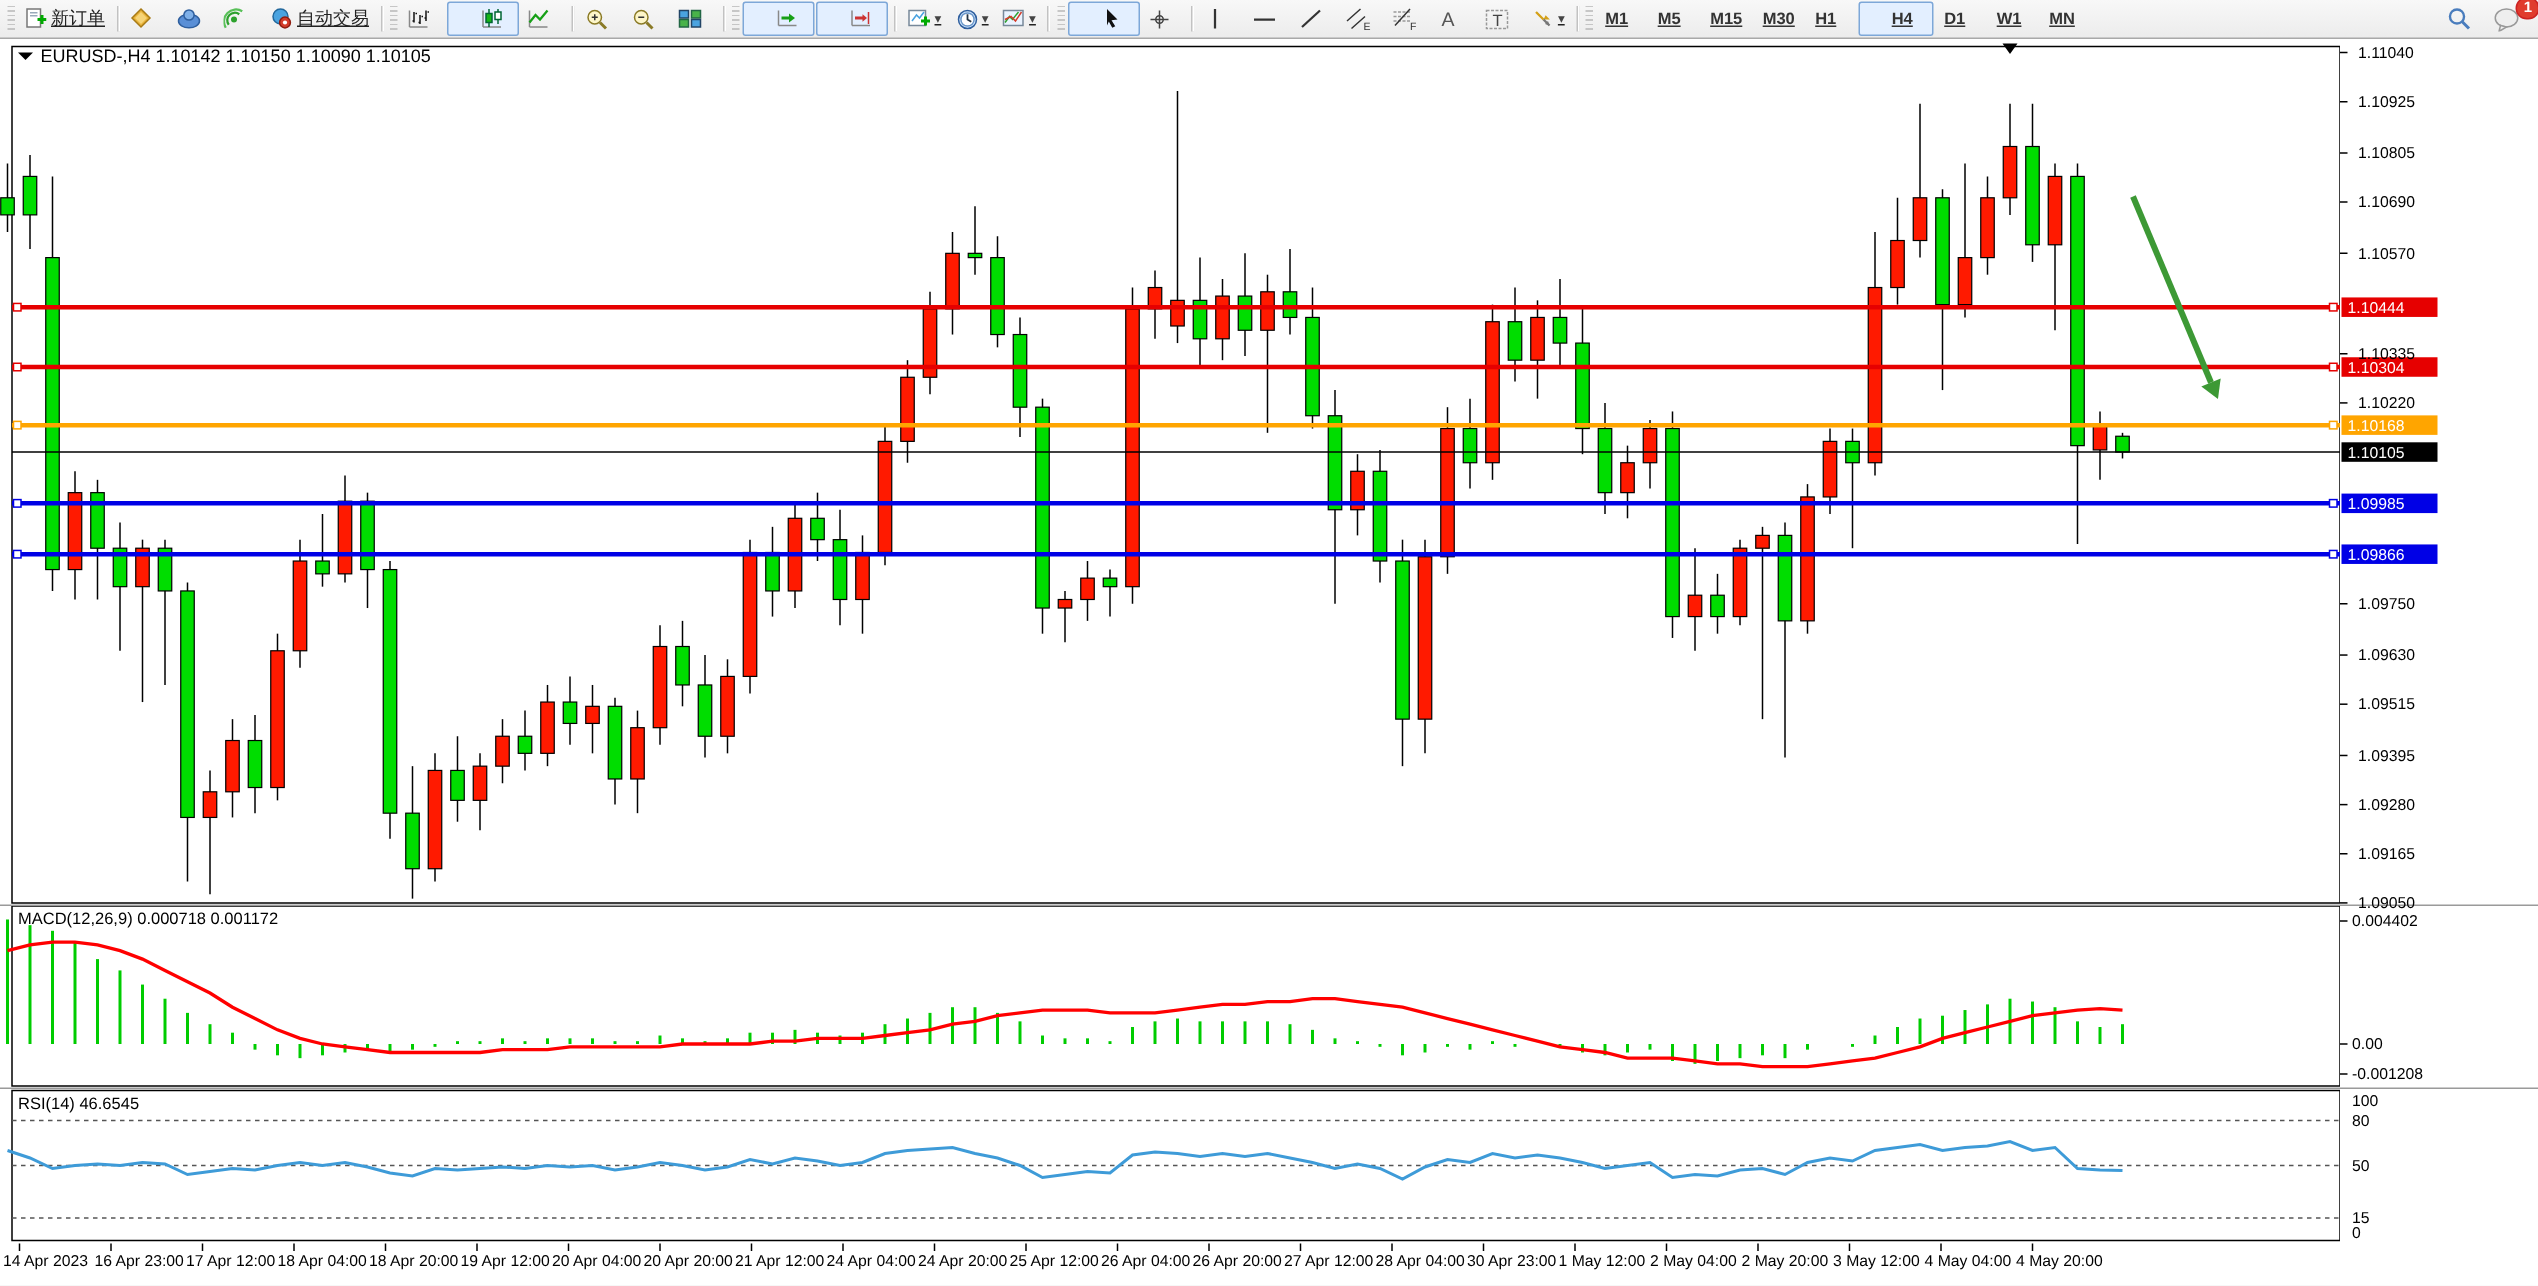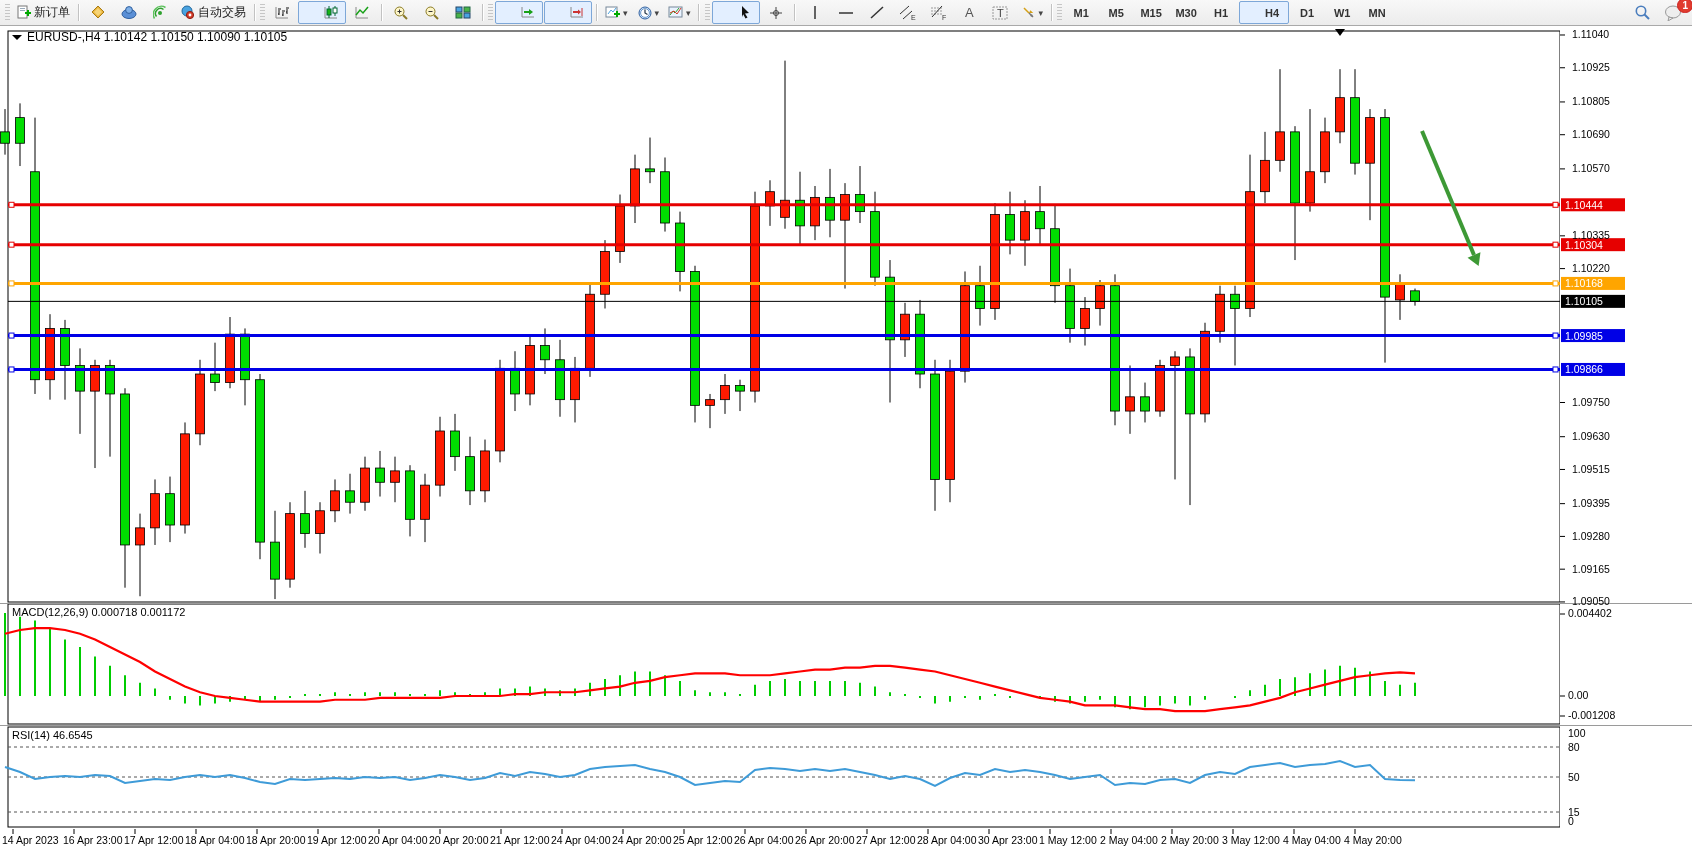--- a/index.html
+++ b/index.html
@@ -1,21 +1,21 @@
 <!DOCTYPE html>
 <html><head>
 <meta charset="utf-8">
 <style>
   html,body{margin:0;padding:0;background:#e9e9e9;width:1692px;height:857px;overflow:hidden;
     font-family:"Liberation Sans","DejaVu Sans",sans-serif;-webkit-font-smoothing:none;}
   
   #toolbar{height:25px;background:linear-gradient(#f8f8f8,#ececec);border-bottom:1px solid #a9a9a9;
     display:flex;align-items:center;padding:0 4px;gap:1px;white-space:nowrap;}
-  .tbtn{height:21px;min-width:22px;display:inline-flex;align-items:center;justify-content:center;
-    gap:3px;padding:0 3px;border:1px solid transparent;border-radius:2px;font-size:12px;color:#222;cursor:default;}
+  .tbtn{height:21px;min-width:22px;display:inline-flex;align-items:center;justify-content:flex-start;
+    gap:3px;padding:0 3px;border:1px solid transparent;border-radius:2px;font-size:12px;color:#222;cursor:default;text-decoration:underline;}
   .tbtn.active{background:#e3efff;border:1px solid #7da7d8;padding-left:21px;}
   .tbtn .cap{font-size:9px;color:#444;margin-left:-1px;}
   .sep{width:7px;height:21px;display:inline-flex;align-items:center;justify-content:center;}
   .sep i{display:block;width:1px;height:17px;background:#c2c2c2;border-right:1px solid #fff;}
   .grip{width:5px;height:18px;margin:0 1px;background:repeating-linear-gradient(#bbb 0 1px,transparent 1px 3px);opacity:.8;}
   .tf{font-size:11px;font-weight:bold;color:#333;padding:0 5px;}
   .spacer{flex:1;}
   .badge{position:absolute;top:-4px;right:-6px;background:#e03c2e;color:#fff;border-radius:8px;
     font-size:10px;font-weight:bold;padding:0 4px;line-height:13px;border:1px solid #c22;}
   .chatwrap{position:relative;}

